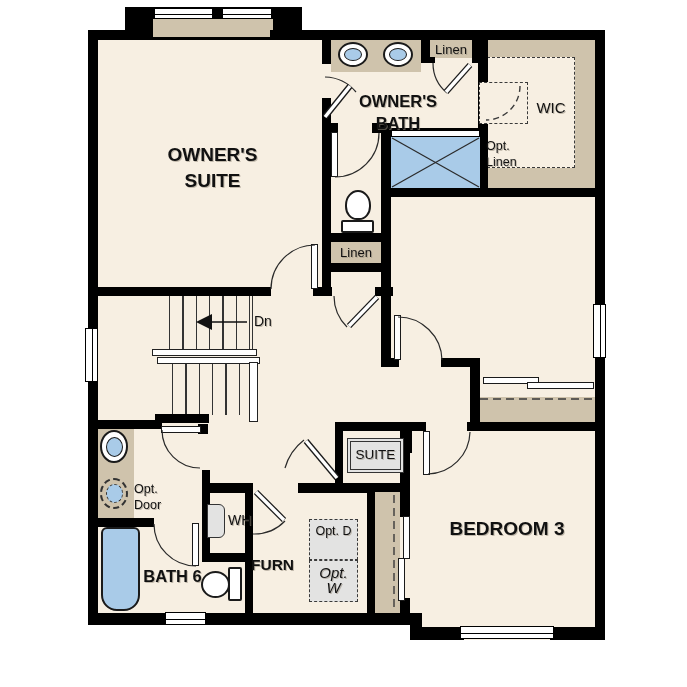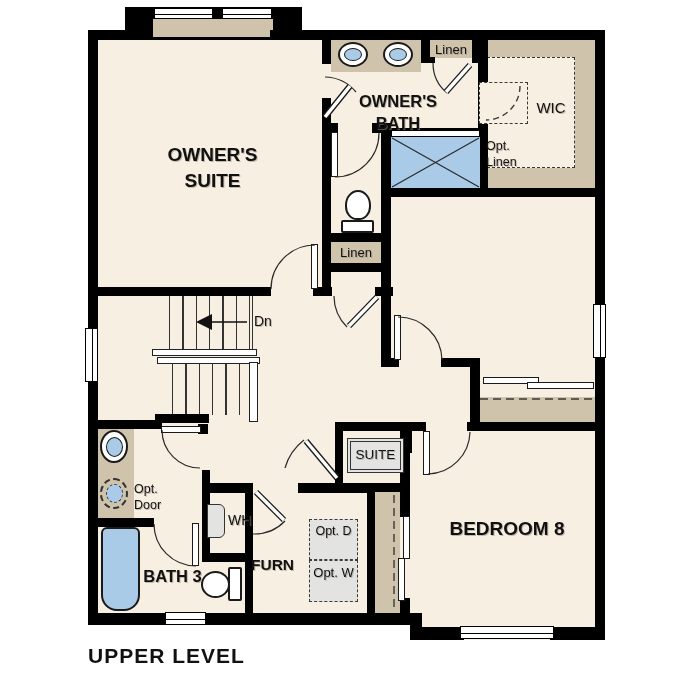--- a/index.html
+++ b/index.html
@@ -184,28 +184,27 @@
       <line x1="337" y1="478" x2="306" y2="441" stroke="#1a1a1a" stroke-width="6"></line>
       <line x1="337" y1="478" x2="306" y2="441" stroke="#ffffff" stroke-width="3.4"></line>
     </g>
 
     <line x1="247" y1="322" x2="208" y2="322" stroke="#111" stroke-width="1.5"></line>
     <polygon points="196,322 212,314 212,330" fill="#111"></polygon>
   </svg>
 
   <div class="lbl b ctr" style="left:150px;top:142px;width:125px;font-size:19px;line-height:26px;">OWNER'S SUITE</div>
   <div class="lbl b ctr" style="left:338px;top:90px;width:120px;font-size:16.5px;line-height:22px;">OWNER'S BATH</div>
-  <div class="lbl b ctr" style="left:407px;top:518px;width:200px;font-size:19px;white-space:nowrap;">BEDROOM 8</div>
-  <div class="lbl b ctr" style="left:140px;top:566px;width:65px;font-size:16.5px;line-height:20px;">BATH 3</div>
+  <div class="lbl b ctr" style="left:407px;top:518px;width:200px;font-size:19px;white-space:nowrap;">BEDROOM 3</div>
+  <div class="lbl b ctr" style="left:140px;top:566px;width:65px;font-size:16.5px;line-height:20px;">BATH 6</div>
   <div class="lbl b" style="left:251px;top:556px;font-size:15.5px;">FURN</div>
   <div class="lbl ctr" style="left:523px;top:99px;width:56px;font-size:15px;">WIC</div>
   <div class="lbl ctr" style="left:430px;top:42px;width:42px;font-size:13px;">Linen</div>
   <div class="lbl ctr" style="left:331px;top:245px;width:50px;font-size:13px;">Linen</div>
   <div class="lbl" style="left:134px;top:482px;width:42px;font-size:12.5px;line-height:15.5px;">Opt. Door</div>
   <div class="lbl" style="left:486px;top:139px;width:44px;font-size:12.5px;line-height:15.5px;">Opt. Linen</div>
   <div class="lbl" style="left:228px;top:512px;font-size:14px;">WH</div>
   <div class="lbl" style="left:254px;top:313px;font-size:14px;">Dn</div>
   <div class="lbl ctr" style="left:347px;top:447px;width:57px;font-size:13.5px;">SUITE</div>
   <div class="lbl ctr" style="left:311px;top:524px;width:45px;font-size:12.5px;line-height:15px;">Opt. D</div>
-  <div class="lbl ctr" style="left:311px;top:565px;width:45px;font-size:13px;line-height:15px;">Opt. W</div>
-  <div class="lbl b" style="left:88px;top:644px;font-size:21px;letter-spacing:1px;text-shadow:none;">UPPER LEVEL</div>
+  <div class="lbl ctr" style="left:311px;top:565px;width:45px;font-size:15px;line-height:15px;font-style:italic;">Opt. W</div>
 
 </div>
 
 </body></html>

